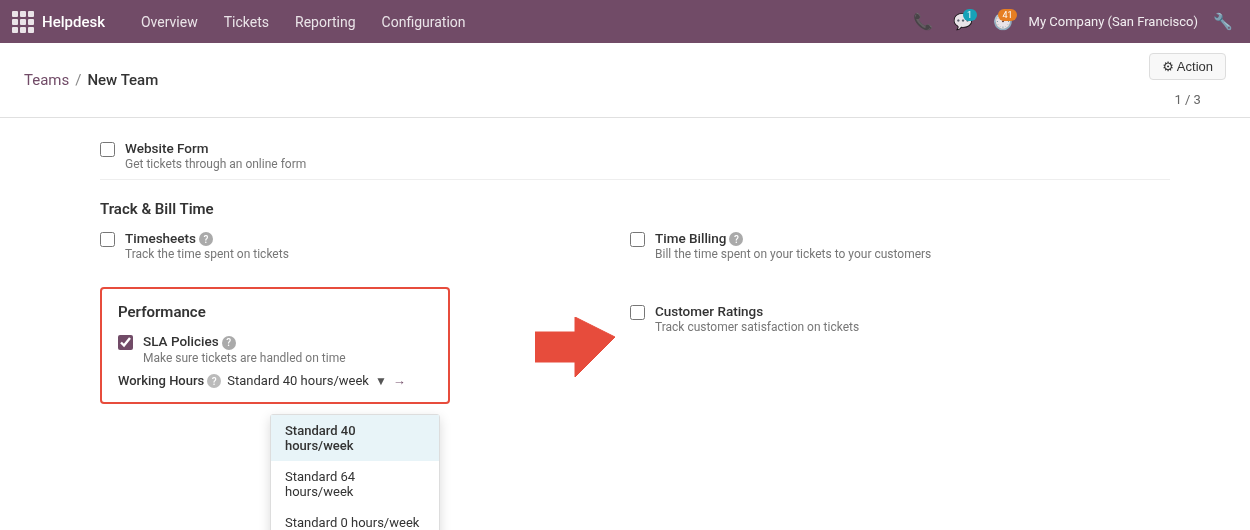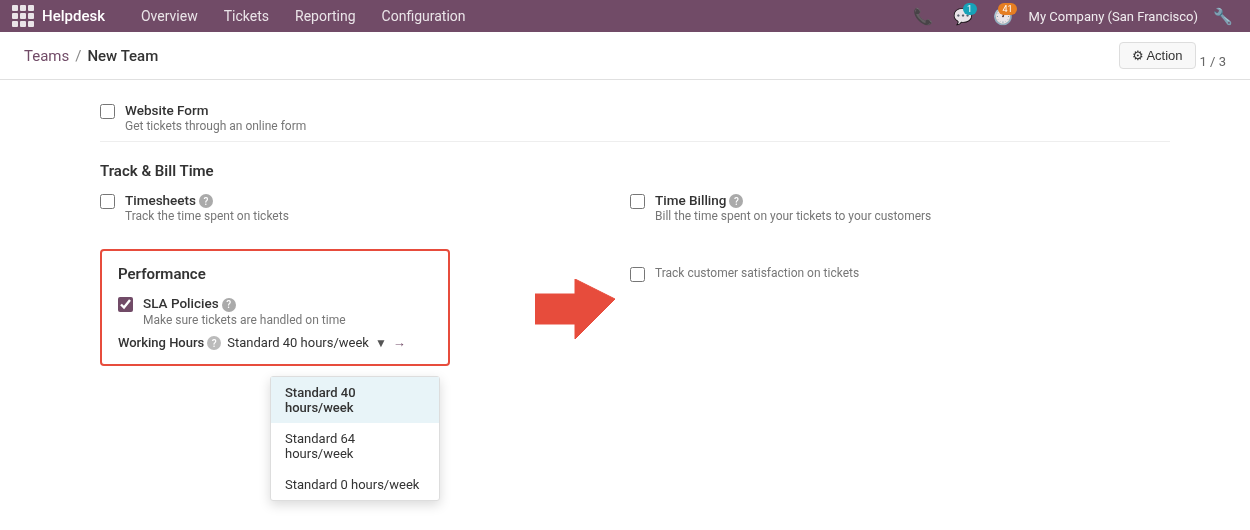--- a/index.html
+++ b/index.html
@@ -4,21 +4,21 @@
   <style>
     * { box-sizing: border-box; margin: 0; padding: 0; }
     body { font-family: -apple-system, BlinkMacSystemFont, 'Segoe UI', Roboto, sans-serif; font-size: 14px; background: #fff; color: #333; }
 
     
     .topnav {
       background: #714b67;
       color: #fff;
       display: flex;
       align-items: center;
-      height: 32px;
+      height: 43px;
       padding: 0 12px;
       gap: 4px;
     }
     .topnav-logo {
       display: flex;
       align-items: center;
       gap: 8px;
       margin-right: 8px;
     }
     .topnav-logo-grid {
@@ -74,21 +74,21 @@
       border-bottom: 1px solid #e0e0e0;
       background: #fff;
     }
     .breadcrumb {
       display: flex; align-items: center; gap: 6px; font-size: 15px;
     }
     .breadcrumb-link { color: #714b67; cursor: pointer; }
     .breadcrumb-sep { color: #888; }
     .breadcrumb-current { color: #333; font-weight: 500; }
     .breadcrumb-right {
-      display: flex; align-items: flex-end; gap: 4px;
+      display: flex; align-items: center; gap: 12px; flex-direction: column;
     }
     .action-btn {
       display: flex; align-items: center; gap: 4px;
       background: #f8f8f8; border: 1px solid #ddd;
       border-radius: 4px; padding: 5px 12px;
       cursor: pointer; font-size: 13px; color: #333;
     }
     .page-indicator { font-size: 13px; color: #666; }
 
     
@@ -298,19 +298,20 @@
     <div style="position:absolute; left:435px; top:30px;">
       <svg width="80" height="80" viewBox="0 0 80 80">
         <polygon points="80,20 40,0 40,15 0,15 0,45 40,45 40,60" fill="#e74c3c" stroke="#e74c3c" stroke-width="1"></polygon>
       </svg>
     </div>
 
     <div class="col-right" style="padding-top:10px;">
       <div class="checkbox-item">
         <input type="checkbox" style="">
         <div>
+          <div class="checkbox-label">Customer Ratings</div>
           <div class="checkbox-desc">Track customer satisfaction on tickets</div>
         </div>
       </div>
     </div>
   </div>
 
 </div>
 
 </body></html>

